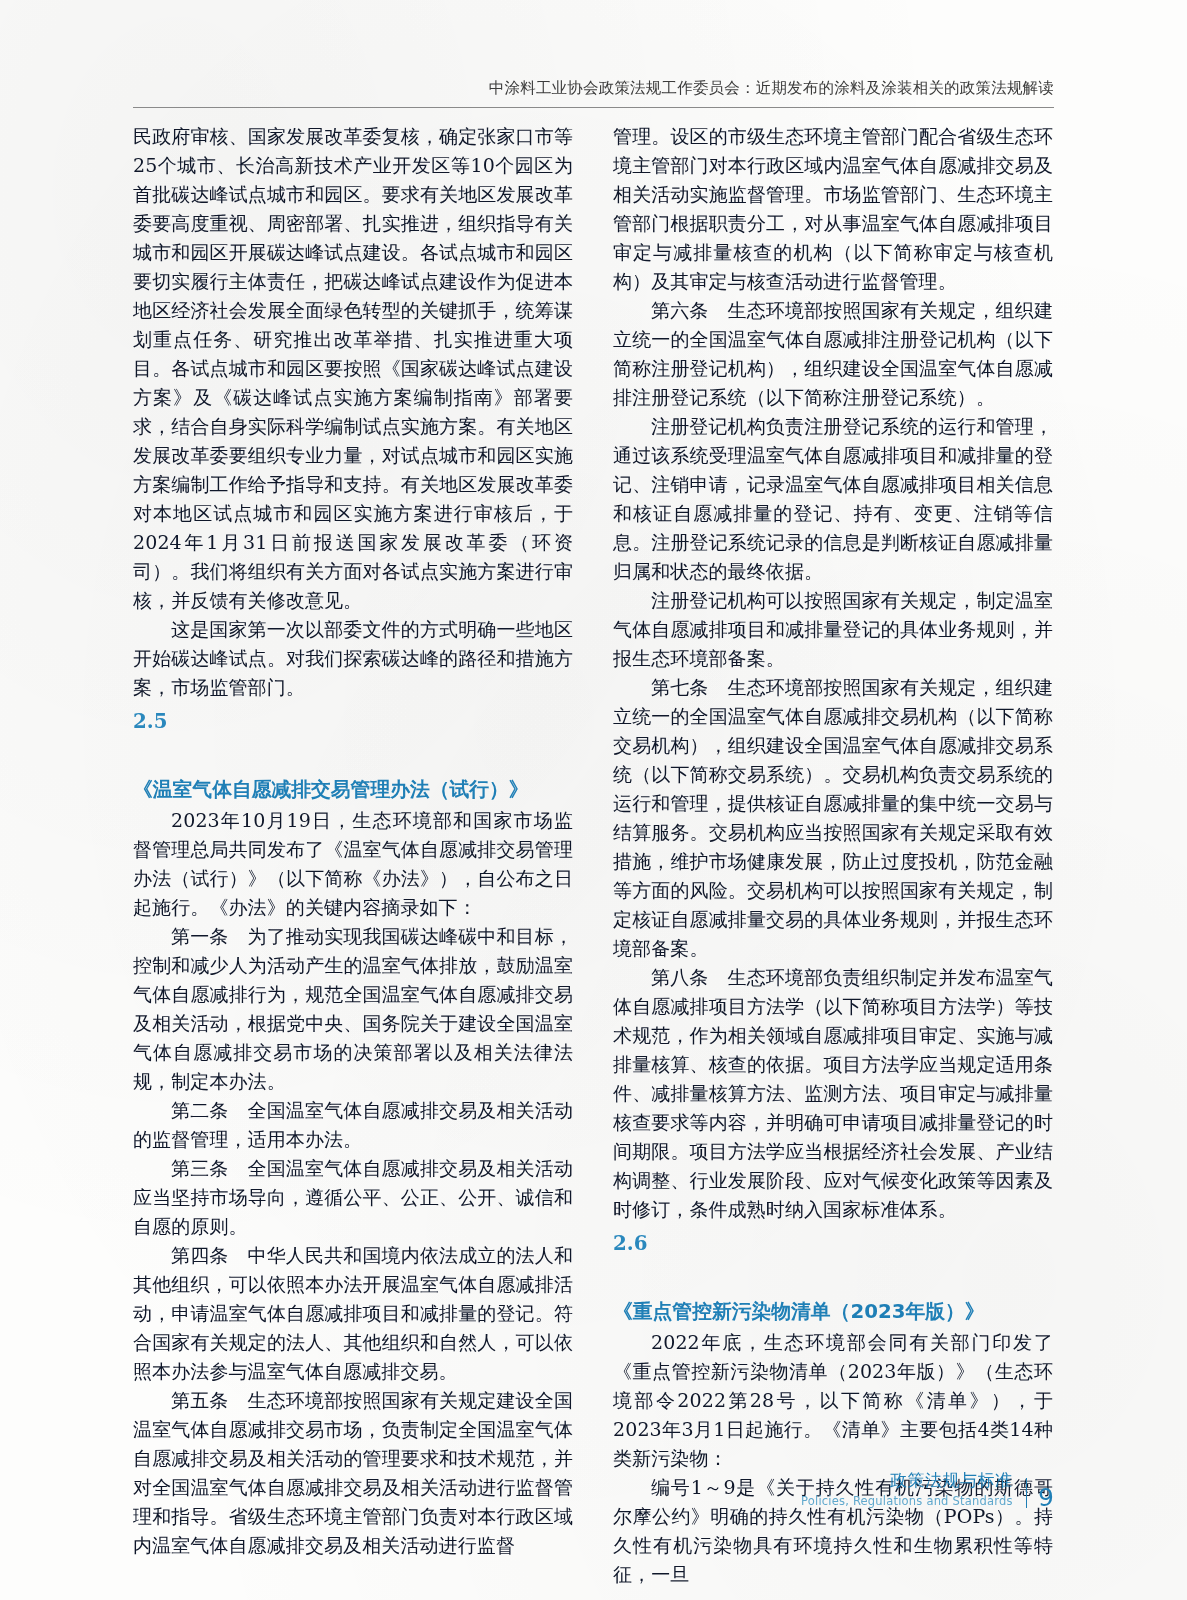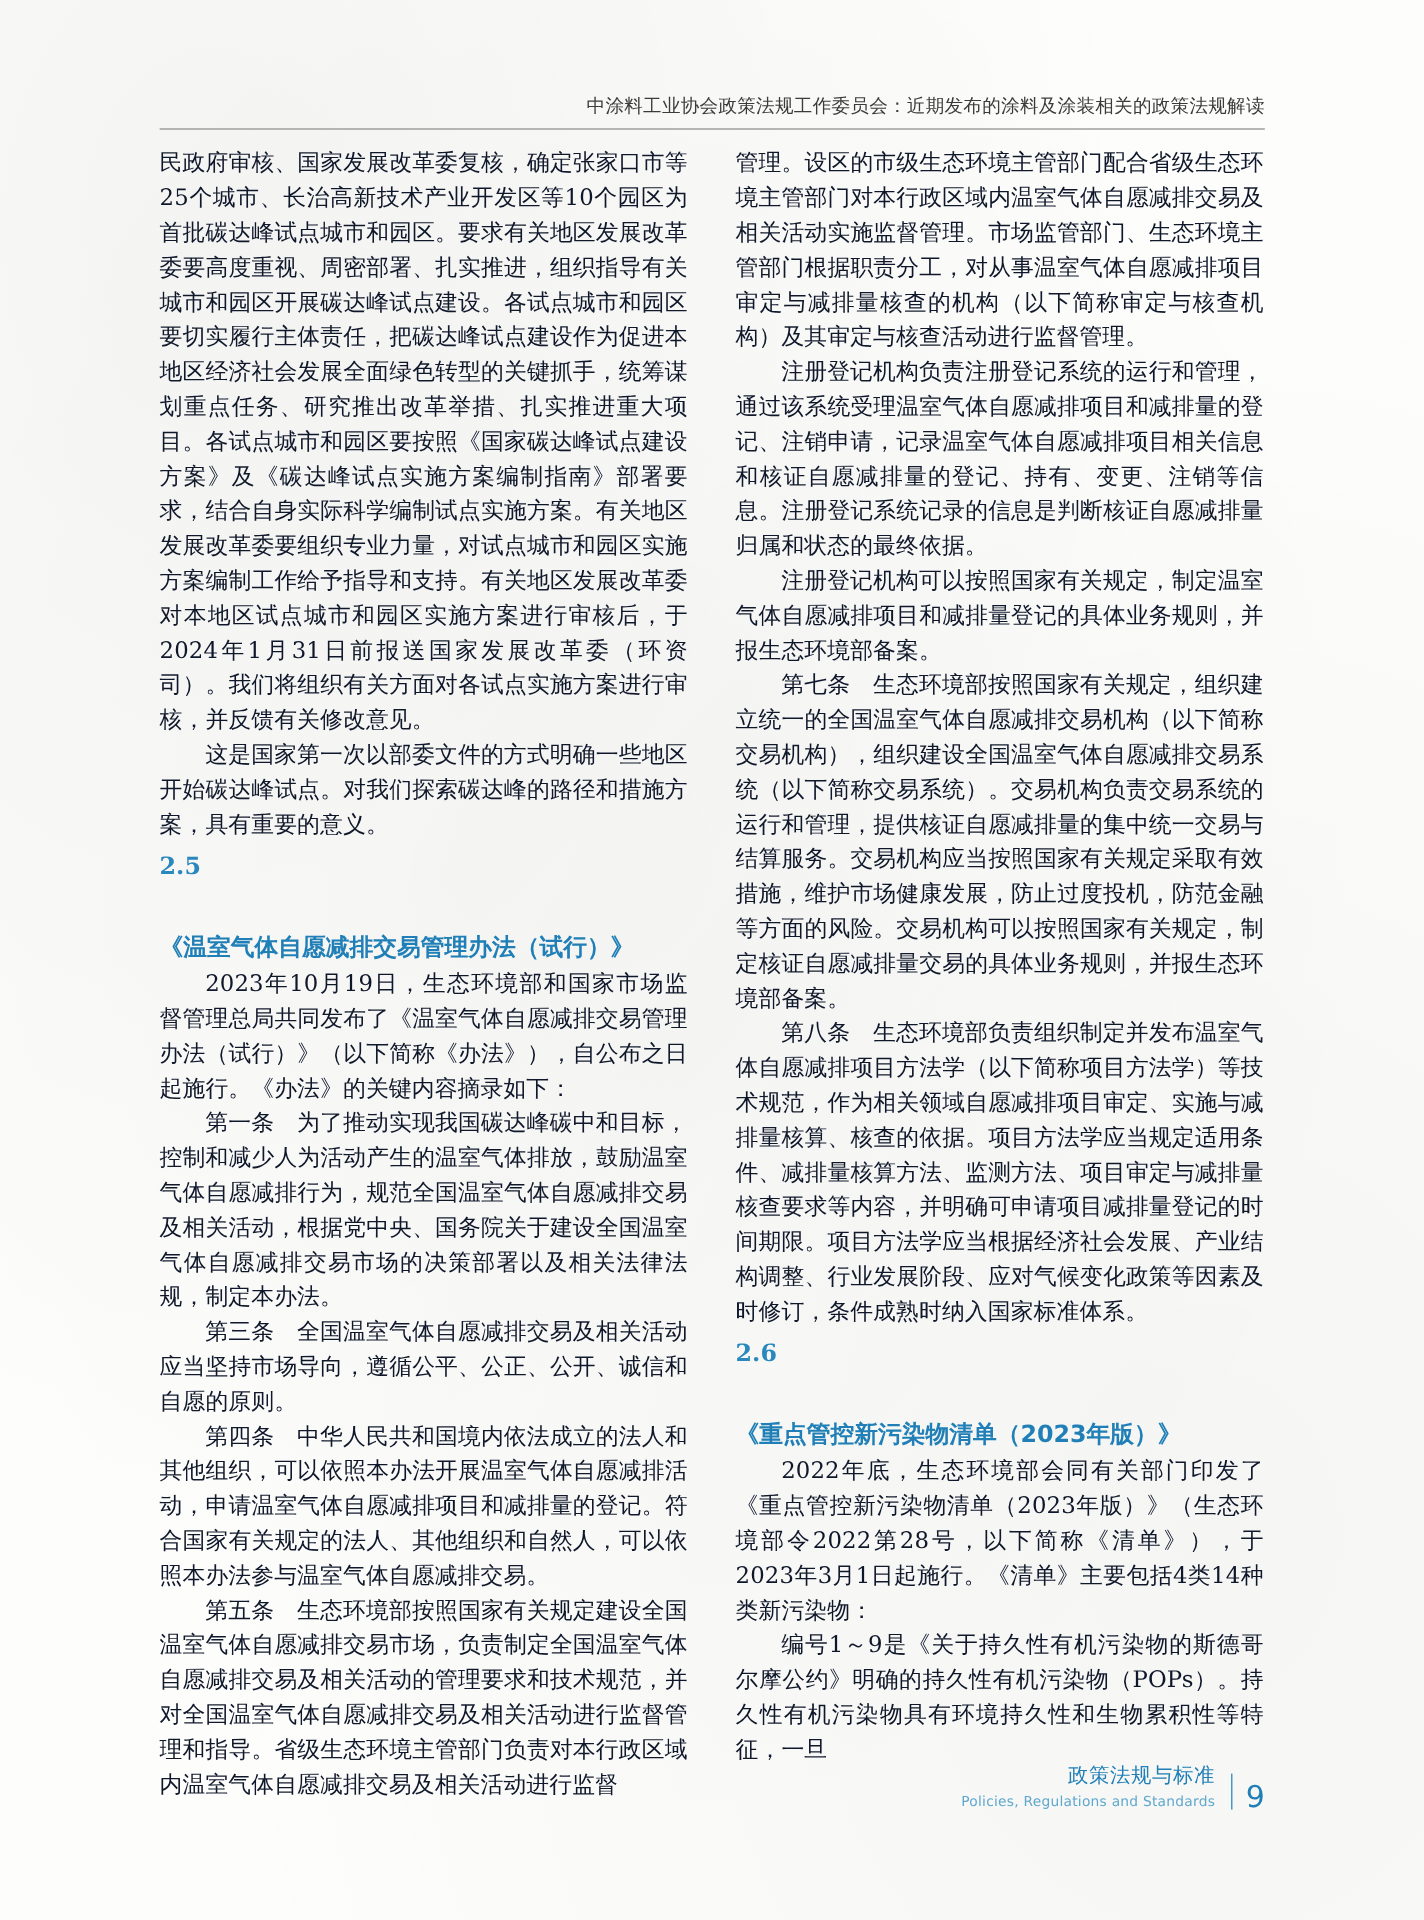--- a/index.html
+++ b/index.html
@@ -152,36 +152,38 @@
 
   <div class="header">
     <div class="header-text">中涂料工业协会政策法规工作委员会：近期发布的涂料及涂装相关的政策法规解读</div>
     <div class="header-rule"></div>
   </div>
 
   <div class="columns">
 
     <div class="col">
       <p class="body">民政府审核、国家发展改革委复核，确定张家口市等25个城市、长治高新技术产业开发区等10个园区为首批碳达峰试点城市和园区。要求有关地区发展改革委要高度重视、周密部署、扎实推进，组织指导有关城市和园区开展碳达峰试点建设。各试点城市和园区要切实履行主体责任，把碳达峰试点建设作为促进本地区经济社会发展全面绿色转型的关键抓手，统筹谋划重点任务、研究推出改革举措、扎实推进重大项目。各试点城市和园区要按照《国家碳达峰试点建设方案》及《碳达峰试点实施方案编制指南》部署要求，结合自身实际科学编制试点实施方案。有关地区发展改革委要组织专业力量，对试点城市和园区实施方案编制工作给予指导和支持。有关地区发展改革委对本地区试点城市和园区实施方案进行审核后，于2024年1月31日前报送国家发展改革委（环资司）。我们将组织有关方面对各试点实施方案进行审核，并反馈有关修改意见。</p>
-      <p class="body indent">这是国家第一次以部委文件的方式明确一些地区开始碳达峰试点。对我们探索碳达峰的路径和措施方案，具有重要的意义。</p>
+      <p class="body indent">这是国家第一次以部委文件的方式明确一些地区开始碳达峰试点。对我们探索碳达峰的路径和措施方案，市场监管部门。</p>
 
       <div class="section-head">
         <span class="section-num">2.5</span>
         <span class="section-title">《温室气体自愿减排交易管理办法（试行）》</span>
       </div>
 
       <p class="body indent">2023年10月19日，生态环境部和国家市场监督管理总局共同发布了《温室气体自愿减排交易管理办法（试行）》（以下简称《办法》），自公布之日起施行。《办法》的关键内容摘录如下：</p>
       <p class="body indent">第一条　为了推动实现我国碳达峰碳中和目标，控制和减少人为活动产生的温室气体排放，鼓励温室气体自愿减排行为，规范全国温室气体自愿减排交易及相关活动，根据党中央、国务院关于建设全国温室气体自愿减排交易市场的决策部署以及相关法律法规，制定本办法。</p>
+      <p class="body indent">第二条　全国温室气体自愿减排交易及相关活动的监督管理，适用本办法。</p>
       <p class="body indent">第三条　全国温室气体自愿减排交易及相关活动应当坚持市场导向，遵循公平、公正、公开、诚信和自愿的原则。</p>
       <p class="body indent">第四条　中华人民共和国境内依法成立的法人和其他组织，可以依照本办法开展温室气体自愿减排活动，申请温室气体自愿减排项目和减排量的登记。符合国家有关规定的法人、其他组织和自然人，可以依照本办法参与温室气体自愿减排交易。</p>
       <p class="body indent">第五条　生态环境部按照国家有关规定建设全国温室气体自愿减排交易市场，负责制定全国温室气体自愿减排交易及相关活动的管理要求和技术规范，并对全国温室气体自愿减排交易及相关活动进行监督管理和指导。省级生态环境主管部门负责对本行政区域内温室气体自愿减排交易及相关活动进行监督</p>
     </div>
 
     <div class="col">
       <p class="body">管理。设区的市级生态环境主管部门配合省级生态环境主管部门对本行政区域内温室气体自愿减排交易及相关活动实施监督管理。市场监管部门、生态环境主管部门根据职责分工，对从事温室气体自愿减排项目审定与减排量核查的机构（以下简称审定与核查机构）及其审定与核查活动进行监督管理。</p>
+      <p class="body indent">第六条　生态环境部按照国家有关规定，组织建立统一的全国温室气体自愿减排注册登记机构（以下简称注册登记机构），组织建设全国温室气体自愿减排注册登记系统（以下简称注册登记系统）。</p>
       <p class="body indent">注册登记机构负责注册登记系统的运行和管理，通过该系统受理温室气体自愿减排项目和减排量的登记、注销申请，记录温室气体自愿减排项目相关信息和核证自愿减排量的登记、持有、变更、注销等信息。注册登记系统记录的信息是判断核证自愿减排量归属和状态的最终依据。</p>
       <p class="body indent">注册登记机构可以按照国家有关规定，制定温室气体自愿减排项目和减排量登记的具体业务规则，并报生态环境部备案。</p>
       <p class="body indent">第七条　生态环境部按照国家有关规定，组织建立统一的全国温室气体自愿减排交易机构（以下简称交易机构），组织建设全国温室气体自愿减排交易系统（以下简称交易系统）。交易机构负责交易系统的运行和管理，提供核证自愿减排量的集中统一交易与结算服务。交易机构应当按照国家有关规定采取有效措施，维护市场健康发展，防止过度投机，防范金融等方面的风险。交易机构可以按照国家有关规定，制定核证自愿减排量交易的具体业务规则，并报生态环境部备案。</p>
       <p class="body indent">第八条　生态环境部负责组织制定并发布温室气体自愿减排项目方法学（以下简称项目方法学）等技术规范，作为相关领域自愿减排项目审定、实施与减排量核算、核查的依据。项目方法学应当规定适用条件、减排量核算方法、监测方法、项目审定与减排量核查要求等内容，并明确可申请项目减排量登记的时间期限。项目方法学应当根据经济社会发展、产业结构调整、行业发展阶段、应对气候变化政策等因素及时修订，条件成熟时纳入国家标准体系。</p>
 
       <div class="section-head">
         <span class="section-num">2.6</span>
         <span class="section-title">《重点管控新污染物清单（2023年版）》</span>
       </div>
 

